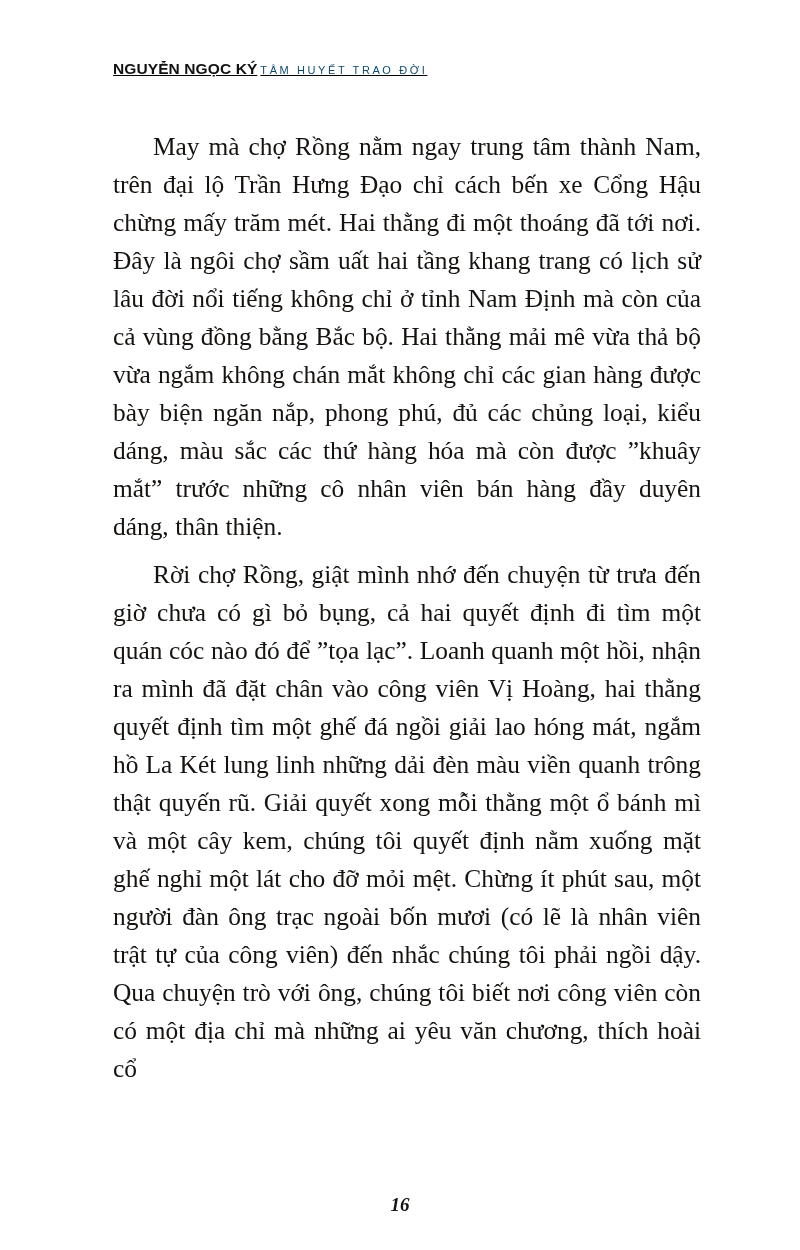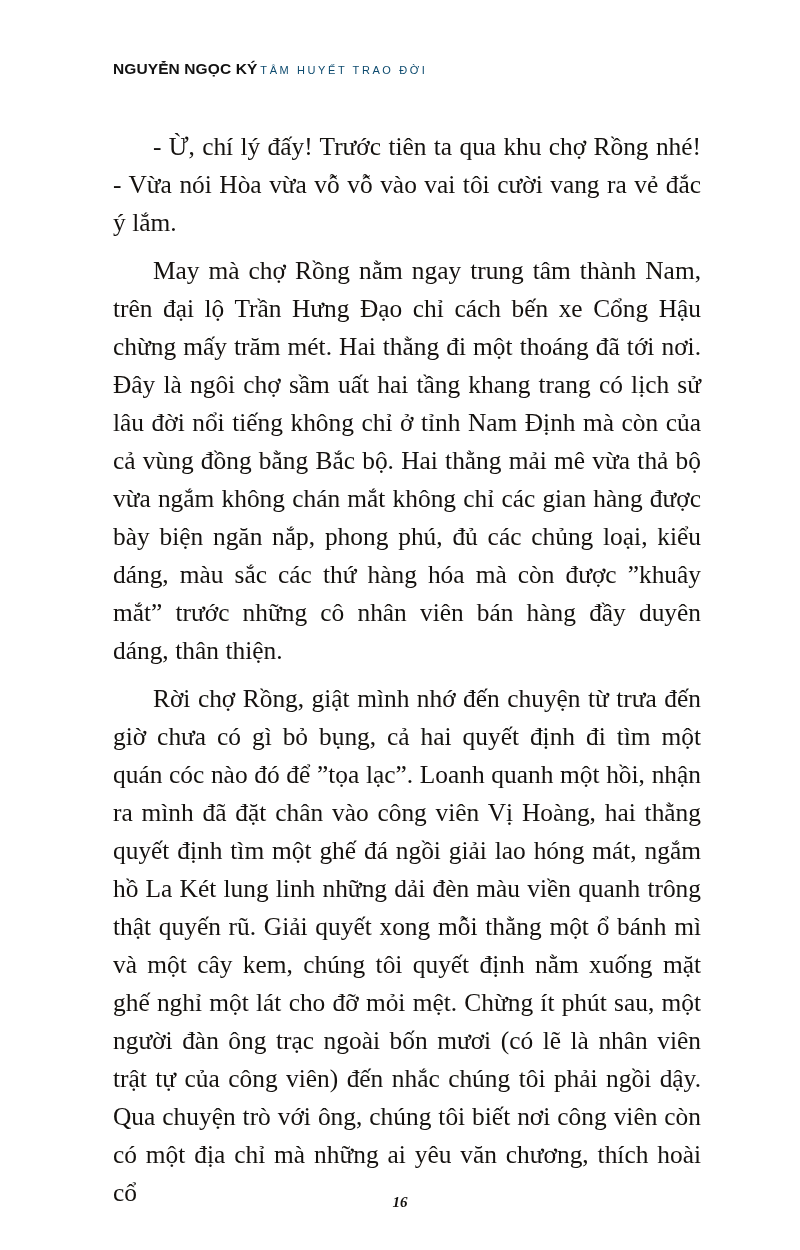--- a/index.html
+++ b/index.html
@@ -18,20 +18,21 @@
   }
 
   
   .running-header {
     position: absolute;
     left: 113px;
     top: 60px;
     display: flex;
     align-items: baseline;
     white-space: nowrap;
+    text-decoration: underline;
   }
 
   .header-author {
     font-family: "Liberation Sans", "DejaVu Sans", sans-serif;
     font-weight: 700;
     font-size: 15.5px;
     letter-spacing: 0.1px;
     color: #111111;
   }
 
@@ -72,35 +73,34 @@
   
   .folio {
     position: absolute;
     left: 0;
     right: 0;
     top: 1194px;
     text-align: center;
     font-family: "Liberation Serif", "DejaVu Serif", serif;
     font-weight: 700;
     font-style: italic;
-    font-size: 15px;
+    font-size: 19px;
     color: #15120f;
   }
 </style>
 </head>
 <body>
 
 <div class="page">
 
   <div class="running-header">
     <span class="header-author">NGUYỄN NGỌC KÝ</span>
     <span class="header-title">TÂM HUYẾT TRAO ĐỜI</span>
   </div>
 
   <div class="body-text">
-    <p>- Ừ, chí lý đấy! Trước tiên ta qua khu chợ Rồng nhé! - Vừa nói Hòa vừa vỗ vỗ vào vai tôi cười vang ra vẻ đắc ý lắm.</p>
     <p>May mà chợ Rồng nằm ngay trung tâm thành Nam, trên đại lộ Trần Hưng Đạo chỉ cách bến xe Cổng Hậu chừng mấy trăm mét. Hai thằng đi một thoáng đã tới nơi. Đây là ngôi chợ sầm uất hai tầng khang trang có lịch sử lâu đời nổi tiếng không chỉ ở tỉnh Nam Định mà còn của cả vùng đồng bằng Bắc bộ. Hai thằng mải mê vừa thả bộ vừa ngắm không chán mắt không chỉ các gian hàng được bày biện ngăn nắp, phong phú, đủ các chủng loại, kiểu dáng, màu sắc các thứ hàng hóa mà còn được ”khuây mắt” trước những cô nhân viên bán hàng đầy duyên dáng, thân thiện.</p>
     <p>Rời chợ Rồng, giật mình nhớ đến chuyện từ trưa đến giờ chưa có gì bỏ bụng, cả hai quyết định đi tìm một quán cóc nào đó để ”tọa lạc”. Loanh quanh một hồi, nhận ra mình đã đặt chân vào công viên Vị Hoàng, hai thằng quyết định tìm một ghế đá ngồi giải lao hóng mát, ngắm hồ La Két lung linh những dải đèn màu viền quanh trông thật quyến rũ. Giải quyết xong mỗi thằng một ổ bánh mì và một cây kem, chúng tôi quyết định nằm xuống mặt ghế nghỉ một lát cho đỡ mỏi mệt. Chừng ít phút sau, một người đàn ông trạc ngoài bốn mươi (có lẽ là nhân viên trật tự của công viên) đến nhắc chúng tôi phải ngồi dậy. Qua chuyện trò với ông, chúng tôi biết nơi công viên còn có một địa chỉ mà những ai yêu văn chương, thích hoài cổ</p>
   </div>
 
   <div class="folio">16</div>
 
 </div>
 
 </body></html>

